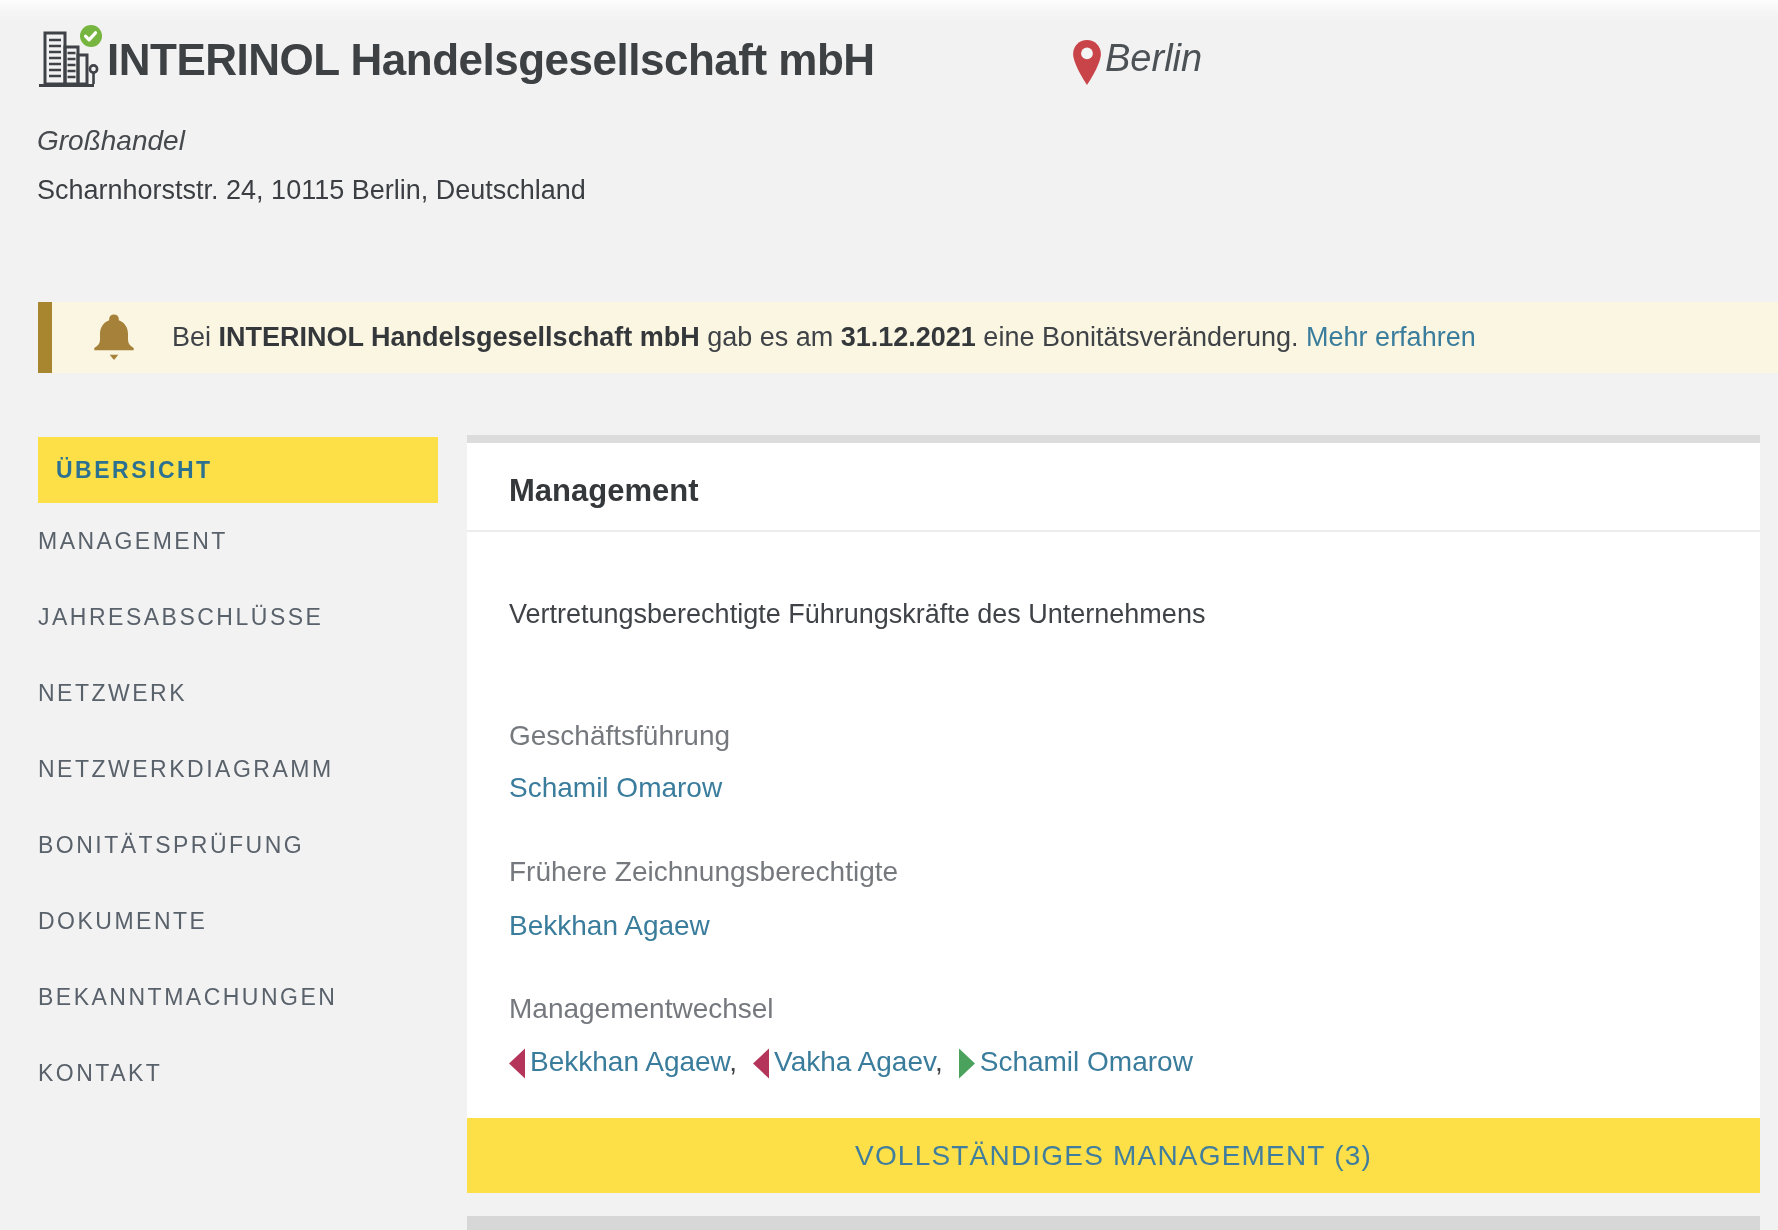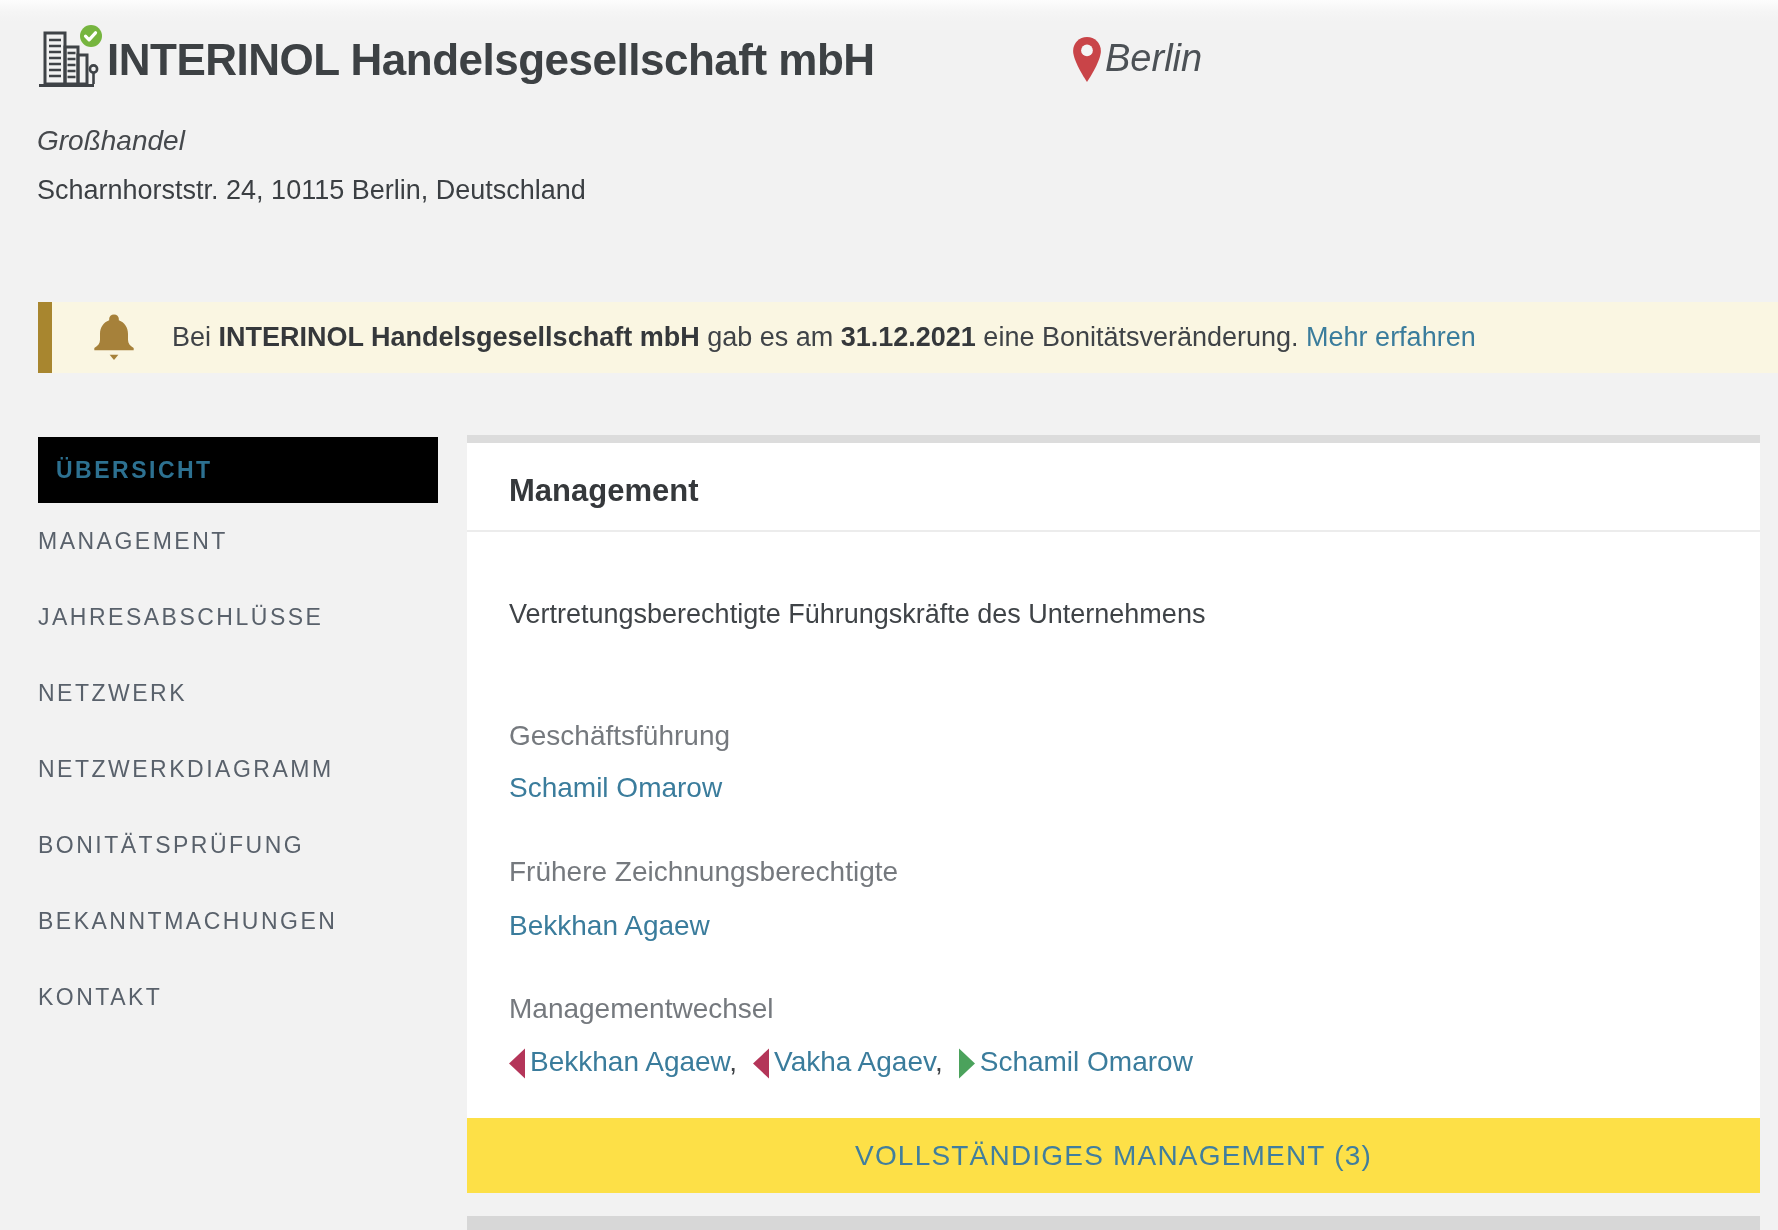--- a/index.html
+++ b/index.html
@@ -15,41 +15,41 @@
     --banner-border:#a8862f;
     --banner-icon:#a6813a;
   }
   .top-fade{position:absolute;left:0;top:0;width:1778px;height:22px;
     background:linear-gradient(#fdfdfd 0,#f5f5f5 12px,#f2f2f2 22px);}
 
   
   .company-icon{position:absolute;left:36px;top:24px;width:68px;height:68px;}
   .page-title{position:absolute;left:107px;top:27px;margin:0;
     font-size:44px;line-height:66px;font-weight:bold;color:#3d4144;letter-spacing:-.5px;}
-  .loc{position:absolute;left:1072px;top:30px;display:flex;align-items:center;}
+  .loc{position:absolute;left:1072px;top:30px;display:flex;align-items:flex-end;}
   .pin-svg{width:30px;height:47px;margin-top:3px;}
   .loc-name{font-size:38px;line-height:56px;font-style:italic;color:#4c5156;margin-left:3px;text-decoration:none;}
   .industry{position:absolute;left:37px;top:121px;font-size:28px;line-height:40px;
     font-style:italic;color:#46494d;}
   .address{position:absolute;left:37px;top:170px;font-size:27px;line-height:40px;color:#3b3f43;text-align:center;}
 
   
   .alert-banner{position:absolute;left:38px;top:302px;width:1740px;height:71px;
     background:var(--banner-bg);border-left:14px solid var(--banner-border);
     display:flex;align-items:center;box-sizing:border-box;}
   .bell-svg{width:42px;height:52px;margin-left:41px;flex:0 0 auto;}
   .banner-text{margin:0 0 0 37px;font-size:27px;color:#3f4347;white-space:nowrap;}
   .banner-text b{color:#35383b;}
   .banner-link{color:var(--accent);text-decoration:none;}
 
   
   .sidebar{position:absolute;left:38px;top:437px;width:400px;}
   .nav-item{height:76px;display:flex;align-items:center;
     font-size:23px;letter-spacing:2.5px;color:#59616b;cursor:pointer;}
-  .nav-item.active{height:66px;background:#000000;padding-left:18px;
+  .nav-item.active{height:66px;background:#fde047;padding-left:18px;
     font-weight:bold;color:#2d7191;}
 
   
   .card{position:absolute;left:467px;top:435px;width:1293px;height:758px;background:#ffffff;}
   .card-strip{position:absolute;left:0;top:0;width:100%;height:8px;background:#dcdcdc;}
   .card-header{position:absolute;left:0;top:8px;width:100%;height:89px;box-sizing:border-box;
     display:flex;align-items:center;padding:8px 42px 0 42px;border-bottom:2px solid #ececec;}
   .card-title{margin:0;font-size:31px;font-weight:bold;color:#35383b;}
   .line{position:absolute;left:42px;transform:translateY(-50%);white-space:nowrap;margin-top:11px;}
   .intro{top:168px;font-size:27px;color:#3f4347;}
@@ -110,20 +110,21 @@
   <p class="banner-text"><span>Bei </span><b>INTERINOL Handelsgesellschaft mbH</b><span> gab es am </span><b>31.12.2021</b><span> eine Bonitätsveränderung. </span><a class="banner-link" href="#">Mehr erfahren</a></p>
 </div>
 
 <nav class="sidebar" id="sidebar-nav">
     <div class="nav-item active">ÜBERSICHT</div>
     <div class="nav-item">MANAGEMENT</div>
     <div class="nav-item">JAHRESABSCHLÜSSE</div>
     <div class="nav-item">NETZWERK</div>
     <div class="nav-item">NETZWERKDIAGRAMM</div>
     <div class="nav-item">BONITÄTSPRÜFUNG</div>
+    <div class="nav-item">DOKUMENTE</div>
     <div class="nav-item">BEKANNTMACHUNGEN</div>
     <div class="nav-item">KONTAKT</div>
   </nav>
 
 <section class="card">
   <div class="card-strip"></div>
   <div class="card-header">
     <h2 class="card-title">Management</h2>
   </div>
 

